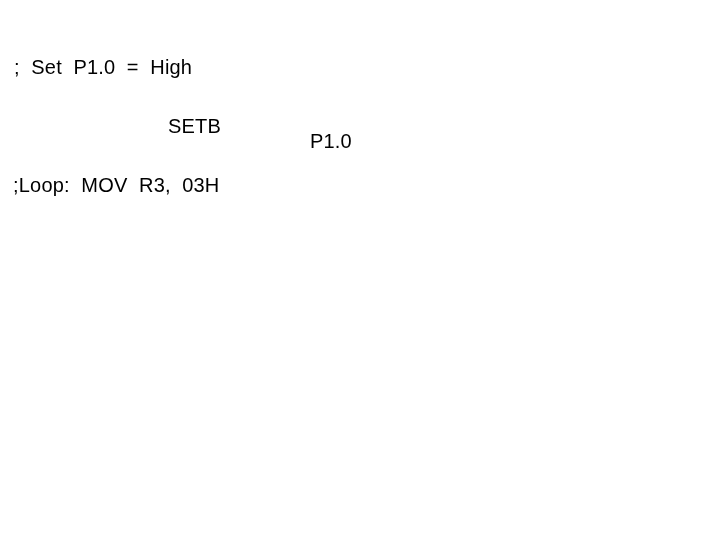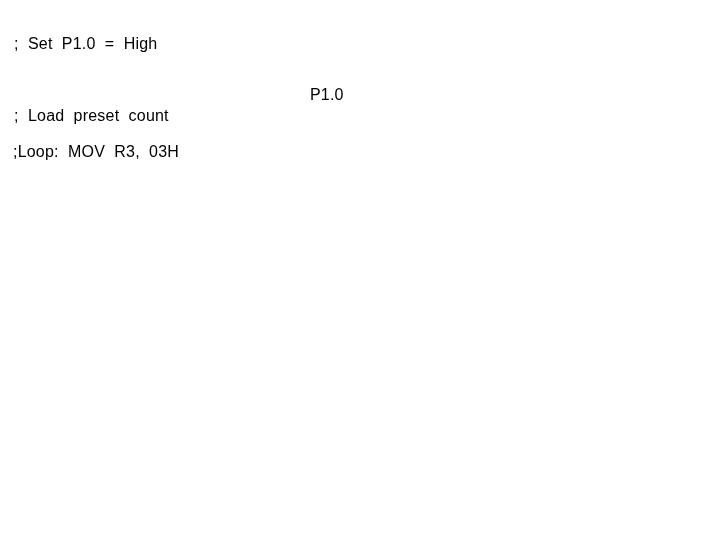--- a/index.html
+++ b/index.html
@@ -29,22 +29,23 @@
     width: 720px;
   }
 
   .code-line {
     position: relative;
     height: 36px;
     line-height: 36px;
     white-space: pre;
     color: #000000;
     font-family: "Liberation Sans", sans-serif;
-    font-size: 16px;
+    font-size: 20px;
     letter-spacing: 0.2px;
+    margin-top: 23px;
   }
 
   
   .seg-lead {
     position: absolute;
     top: 0;
     white-space: pre;
   }
 
   
@@ -71,26 +72,24 @@
 
 <div id="slide">
 
   <div class="code-block">
 
     <div class="code-line">
       <span class="seg-lead indent-comment">;  Set  P1.0  =  High</span>
     </div>
 
     <div class="code-line">
+      <span class="seg-op">SETB</span>
       <span class="seg-arg">P1.0</span>
     </div>
 
-    <div class="code-line">
-      <span class="seg-lead indent-comment">;  Load  preset  count</span>
-    </div>
 
 
 
     <div class="code-line">
       <span class="seg-lead indent-label">;Loop:  MOV  R3,  03H</span>
     </div>
 
 
   </div>
 </div>

